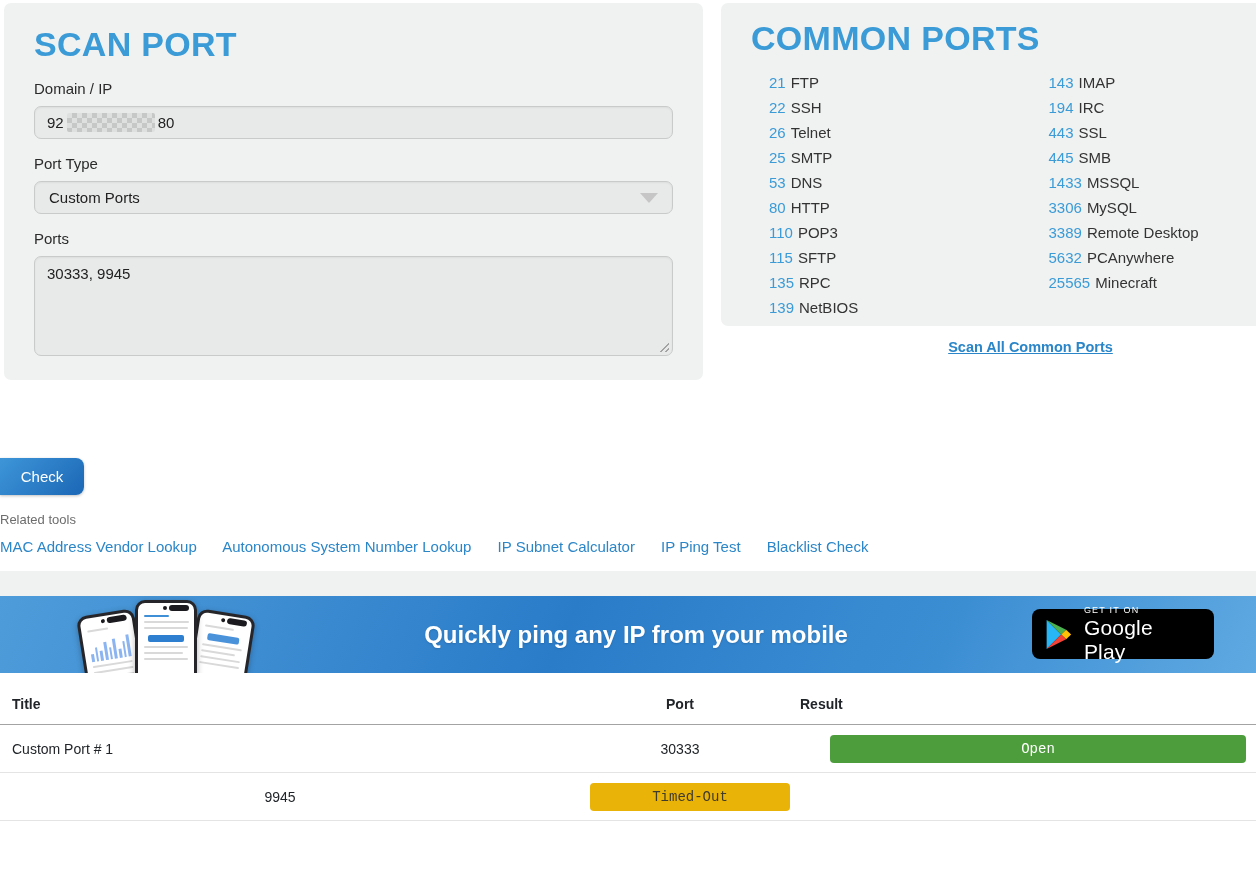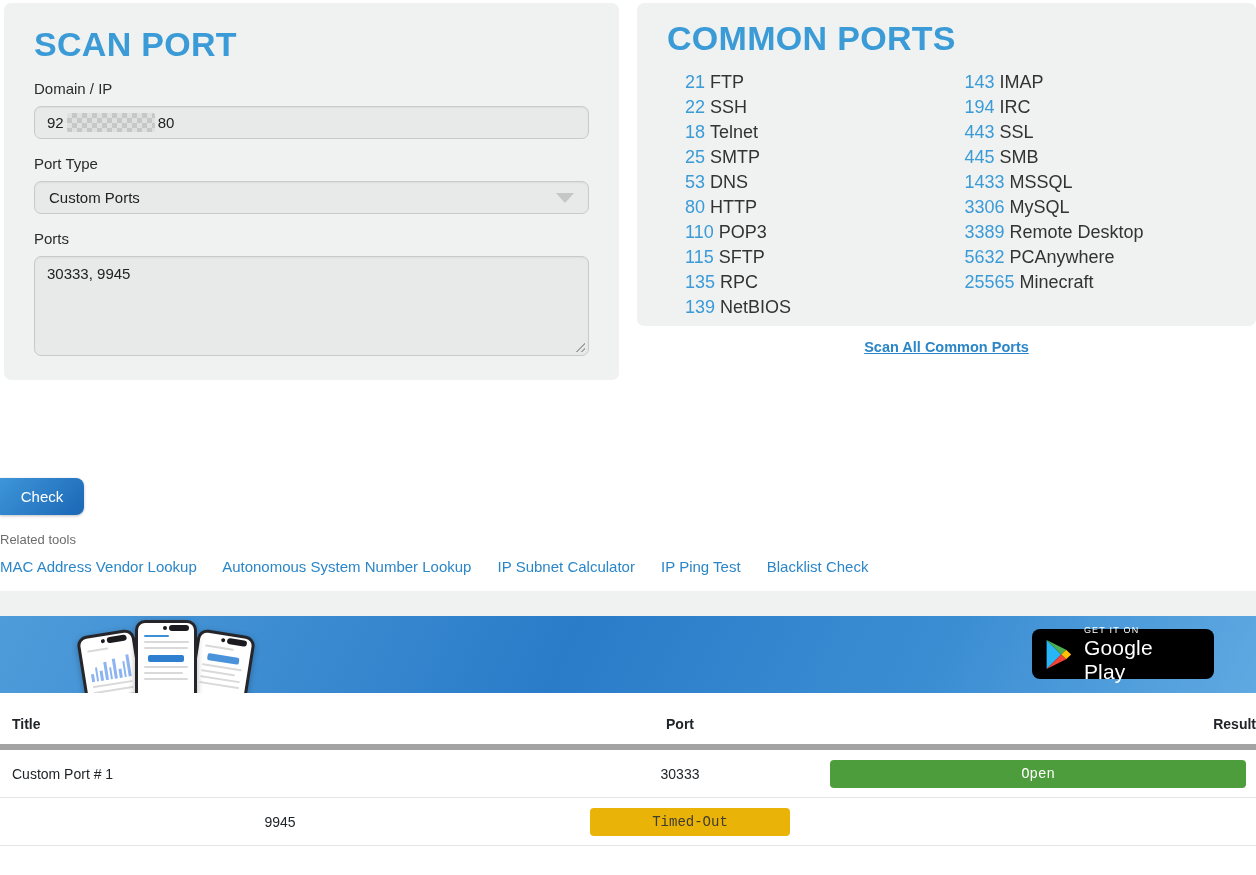--- a/index.html
+++ b/index.html
@@ -2,21 +2,21 @@
 <html><head>
 <meta charset="utf-8">
 <style>
   * { box-sizing: border-box; margin: 0; padding: 0; }
   html,body { width:1256px; height:875px; background:#fff; overflow:hidden;
     font-family:"Liberation Sans","DejaVu Sans",sans-serif; }
 
   .panels-row { display:flex; padding:3px 0 0 4px; align-items:flex-start; }
 
   .panel { background:#f0f1f1; border-radius:7px; }
-  .scan-panel { width:615px; height:377px; padding:20px 30px; flex:none; }
+  .scan-panel { width:699px; height:377px; padding:20px 30px; flex:none; }
   .right-col { width:619px; margin-left:18px; flex:none; display:flex; flex-direction:column; }
   .common-panel { width:619px; height:323px; padding:14px 30px; }
 
   h1.panel-title { font-size:34px; font-weight:700; color:#3a9bd7; letter-spacing:.3px; margin:2px 0 12px; }
 
   .field-label { font-size:15px; font-weight:400; color:#2b2b2b; margin:16px 0 9px; }
   .text-input, .select-box, .textarea-box {
     width:100%; background:#e8e9e9; border:1px solid #c9cbcb; border-radius:7px;
     font-size:15px; color:#222; box-shadow:inset 0 1px 2px rgba(0,0,0,.05);
   }
@@ -26,27 +26,27 @@
   .select-box { height:33px; display:flex; align-items:center; padding:0 14px; cursor:default; }
   .caret { width:0; height:0; border-left:9px solid transparent; border-right:9px solid transparent;
     border-top:10px solid #c6c6c6; margin-left:auto; }
   .textarea-box { height:100px; position:relative; padding:8px 12px; }
   .resize-handle { position:absolute; right:3px; bottom:3px; width:11px; height:11px;
     background:repeating-linear-gradient(135deg, transparent 0 2px, #a3a3a3 2px 3.5px);
     clip-path:polygon(100% 0,100% 100%,0 100%); cursor:nwse-resize; }
 
   .ports-grid { display:grid; grid-template-columns:1fr 1fr; margin-top:10px; }
   .ports-col { list-style:none; padding-left:18px; }
-  .ports-col li { font-size:18px; line-height:25px; color:#333; }
+  .ports-col li { font-size:15px; line-height:25px; color:#333; }
   .ports-col .num { color:#3a9bd7; margin-right:5px; }
 
   .scan-all { display:block; text-align:center; margin-top:13px; color:#2a86c8;
     font-size:14.5px; font-weight:600; text-decoration:underline; cursor:pointer; }
 
-  .check-btn { display:block; margin-top:98px; width:84px; height:37px; border:none;
+  .check-btn { display:block; margin-top:78px; width:84px; height:37px; border:none;
     border-radius:0 8px 8px 0; background:linear-gradient(135deg,#3e96d8 0%,#1b67b6 100%);
     color:#fff; font-size:15px; font-family:inherit; cursor:pointer;
     box-shadow:0 1px 3px rgba(0,0,0,.25); }
 
   .related-label { margin-top:17px; font-size:13px; color:#6d6d6d; }
   .related-links { margin-top:11px; font-size:15px; }
   .related-links a { color:#2b86c8; text-decoration:none; margin-right:22px; cursor:pointer; }
 
   .gray-strip { margin-top:16px; height:25px; background:#f0f1f1; }
 
@@ -70,25 +70,25 @@
   .phone.p-right { left:104px; top:12px; transform:rotate(9deg); }
 
   .gp-badge { position:absolute; right:42px; top:13px; height:50px; width:182px;
     background:#000; border-radius:8px; display:flex; align-items:center; gap:11px;
     padding:0 14px; cursor:pointer; text-decoration:none; }
   .gp-text .small { display:block; color:#fff; font-size:9px; letter-spacing:1.2px; }
   .gp-text .large { display:block; color:#fff; font-size:21px; font-weight:500; letter-spacing:.2px; margin-top:1px; }
 
   .results { background:#fff; }
   .thead, .trow { display:grid; grid-template-columns:560px 240px 1fr; align-items:center; }
-  .thead { padding:23px 0 12px; border-bottom:6px solid #a3a3a3; font-size:14px; font-weight:700; color:#212529; }
+  .thead { padding:23px 0 12px; border-bottom:1px solid #a3a3a3; font-size:14px; font-weight:700; color:#212529; }
   .trow { height:48px; border-bottom:1px solid #e4e4e4; font-size:14px; color:#212529; }
   .c1 { padding-left:12px; text-align:left; }
   .c2 { text-align:center; }
-  .c3 { text-align:right; }
+  .c3 { text-align:left; }
   .badge { margin:0 10px 0 30px; height:28px; border-radius:4px; display:flex;
     align-items:center; justify-content:center; font-size:14px;font-family:Liberation Mono, monospace; }
   .badge-open    { background:#4e9d3c; color:#fff; }
   .badge-timeout { background:#eab308; color:#3f3b2e; }
 </style>
 </head>
 <body>
 
 <div class="panels-row">
 
@@ -115,21 +115,21 @@
     </div>
   </section>
 
   <div class="right-col">
     <section class="panel common-panel">
       <h1 class="panel-title">COMMON PORTS</h1>
       <div class="ports-grid">
         <ul class="ports-col">
           <li><span class="num">21</span><span class="pname">FTP</span></li>
           <li><span class="num">22</span><span class="pname">SSH</span></li>
-          <li><span class="num">18</span><span class="pname">Telnet</span></li>
+          <li><span class="num">26</span><span class="pname">Telnet</span></li>
           <li><span class="num">25</span><span class="pname">SMTP</span></li>
           <li><span class="num">53</span><span class="pname">DNS</span></li>
           <li><span class="num">80</span><span class="pname">HTTP</span></li>
           <li><span class="num">110</span><span class="pname">POP3</span></li>
           <li><span class="num">115</span><span class="pname">SFTP</span></li>
           <li><span class="num">135</span><span class="pname">RPC</span></li>
           <li><span class="num">139</span><span class="pname">NetBIOS</span></li>
         </ul>
         <ul class="ports-col">
           <li><span class="num">143</span><span class="pname">IMAP</span></li>
@@ -198,20 +198,21 @@
         <span class="dot"></span>
       <div class="line" style="margin-top:12px;width:55%"></div>
       <div class="btn" style="background:#4a92da"></div>
       <div class="line"></div>
         <div class="line" style="width:65%"></div>
         <div class="line"></div>
         <div class="line"></div>
     </div>
   </div>
 
+  <div class="banner-text">Quickly ping any IP from your mobile</div>
 
   <a class="gp-badge">
     <svg width="27" height="29" viewBox="0 0 23 26">
       <polygon points="0,0 13,13 0,26" fill="#29b6f6"></polygon>
       <polygon points="0,0 17.5,8.7 13,13" fill="#4caf50"></polygon>
       <polygon points="17.5,8.7 22,13 17.5,17.3 13,13" fill="#ffc107"></polygon>
       <polygon points="0,26 13,13 17.5,17.3" fill="#f44336"></polygon>
     </svg>
     <span class="gp-text">
       <span class="small">GET IT ON</span>

